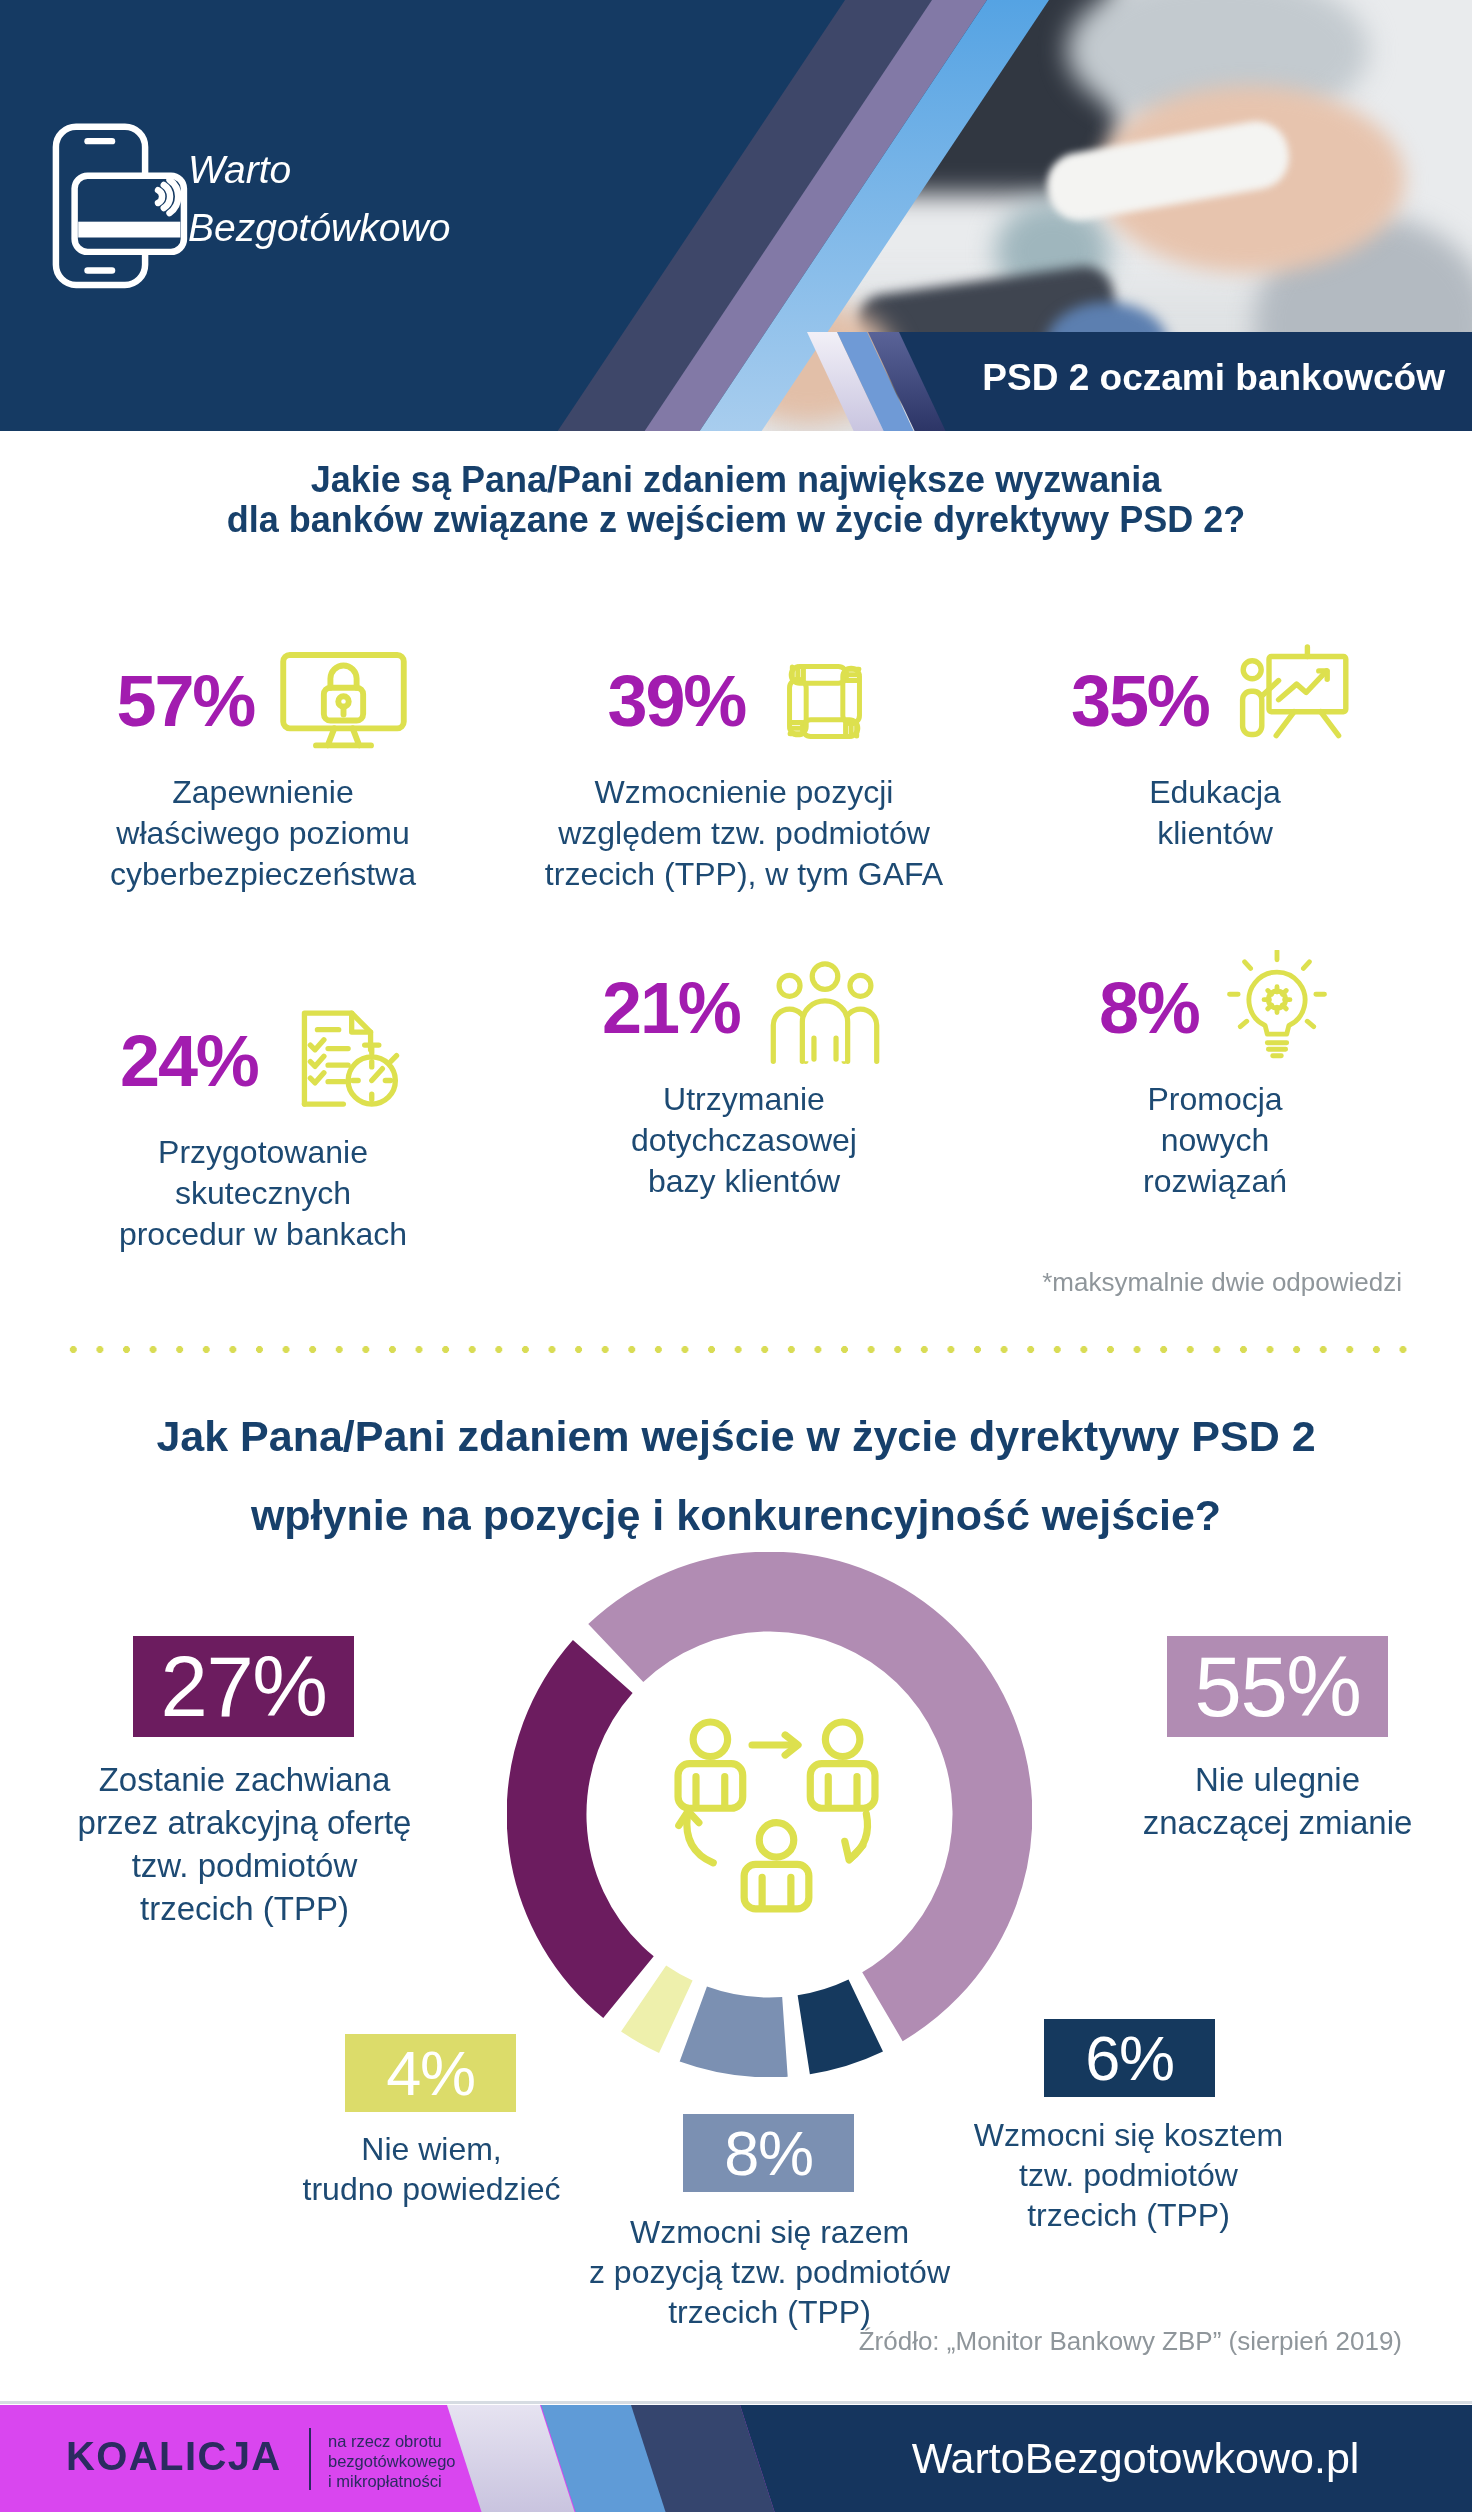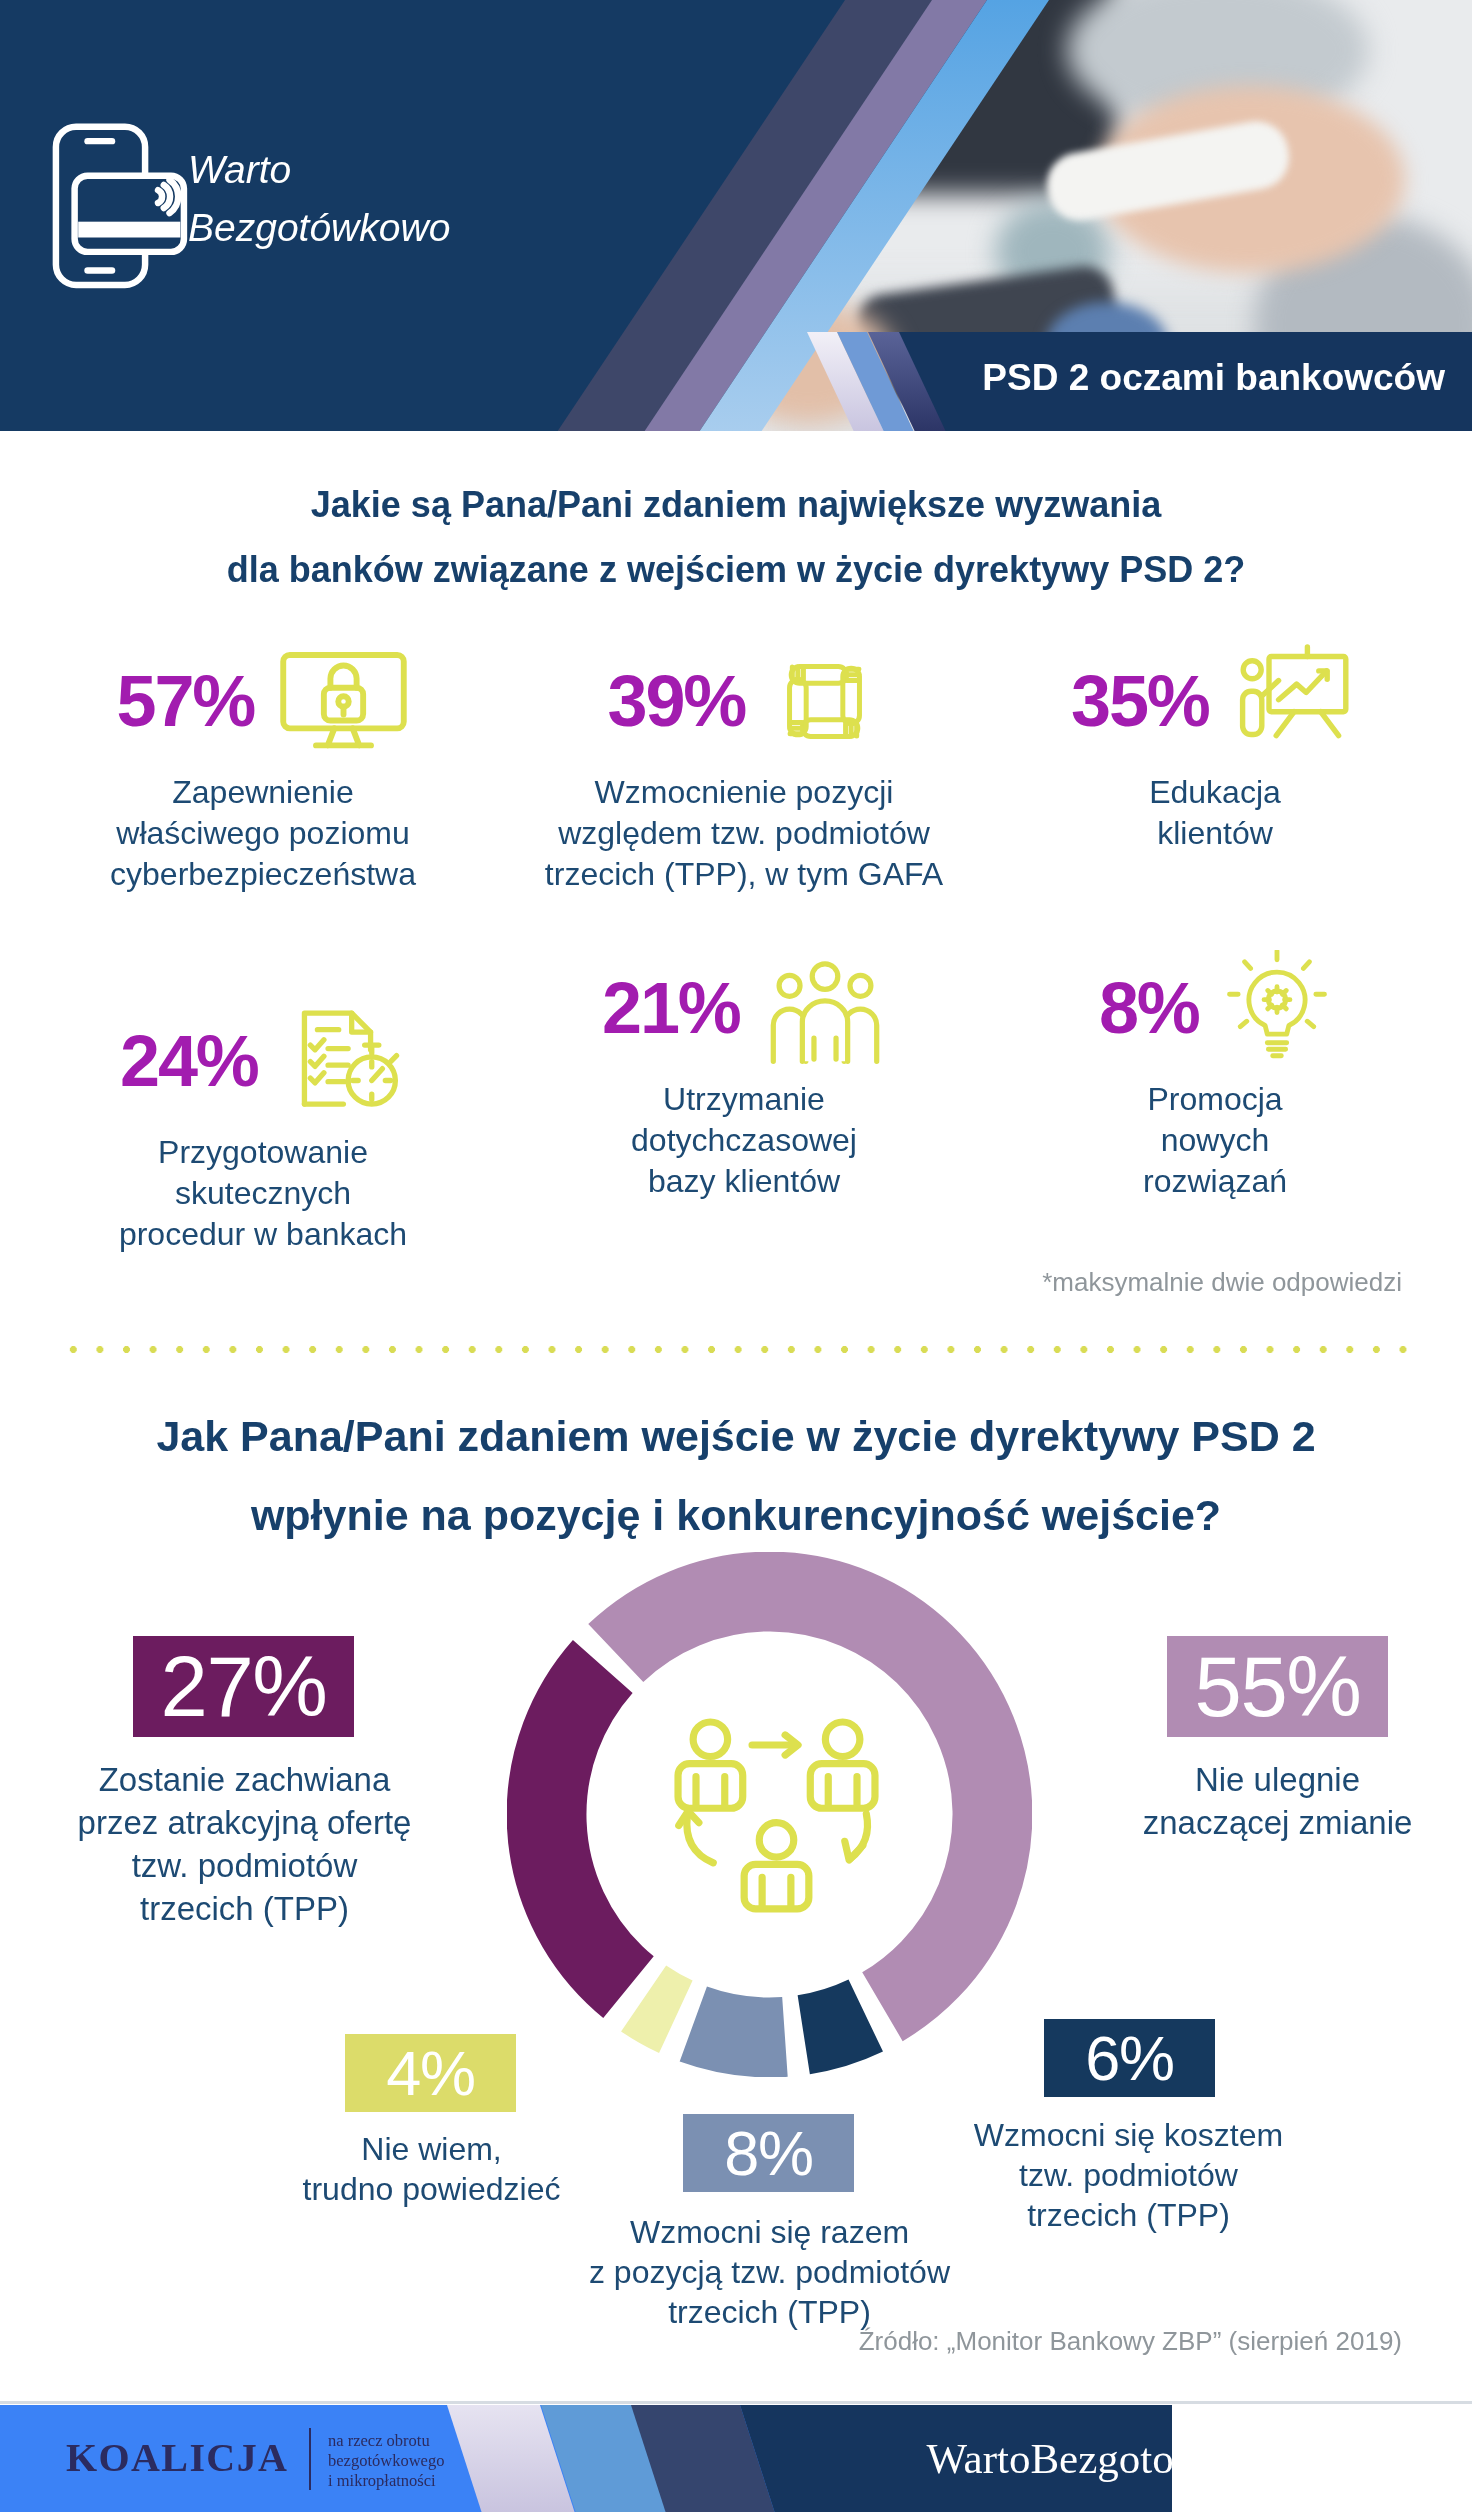--- a/index.html
+++ b/index.html
@@ -17,21 +17,21 @@
   .hstripe{top:0;height:431px;transform:skewX(-33.69deg);}
   .bstripe{top:332px;height:99px;transform:skewX(25.2deg);}
   .banner-bg{left:899px;top:332px;width:647px;height:99px;background:#15355E;
              transform:skewX(25.2deg);transform-origin:0 0;}
   .banner-text{left:897px;top:357px;width:548px;text-align:right;padding-right:32px;
                font-size:37px;font-weight:700;color:#ffffff;}
   .logo-text{left:188px;top:141px;color:#fff;font-size:39px;font-weight:500;line-height:58px;font-style:italic;}
 
   
   .q-title{left:0;width:1472px;text-align:center;color:#17406B;font-weight:700;}
-  .q1line{font-size:36px;line-height:40px;margin-top:25px;}
+  .q1line{font-size:36px;line-height:40px;}
   .q2line{font-size:43px;line-height:79px;}
 
   
   .stat{width:446px;text-align:center;}
   .stat-head{display:flex;align-items:center;justify-content:center;gap:24.4px;height:122px;}
   .pct{font-size:72px;font-weight:800;color:#a21caf;letter-spacing:-2.2px;}
   .stat-label{margin-top:10px;font-size:32px;line-height:41px;color:#1D4A73;}
   .note{right:70px;top:1267px;font-size:26px;color:#8F969B;}
   .dots{left:60px;top:1346px;width:1351px;height:6.5px;
         background-image:radial-gradient(circle, #D9DC55 0 3.2px, rgba(0,0,0,0) 3.6px);
@@ -40,21 +40,21 @@
   
   .callout-box{display:flex;align-items:center;justify-content:center;color:#fff;}
   .cb-big{width:221px;height:101px;font-size:85px;font-weight:400;letter-spacing:-1.4px;}
   .cb-small{width:171px;height:78px;font-size:63px;font-weight:400;letter-spacing:-1.4px;}
   .callout-label{width:403px;text-align:center;font-size:33px;line-height:43px;color:#1D4A73;}
   .callout-label.sm{font-size:32px;line-height:40px;}
   .source{right:70px;top:2326px;font-size:26px;color:#8F969B;}
 
   
   .footer-line{left:0;top:2401px;width:1472px;height:2.9px;background:#D6DCE2;}
-  .footer{left:0;top:2405px;width:1172px;height:107px;background:#3b82f6;overflow:hidden;font-family:Liberation Serif, serif;}
+  .footer{left:0;top:2405px;width:1472px;height:107px;background:#d946ef;overflow:hidden;}
   .fstripe{position:absolute;top:0;height:107px;transform:skewX(17.9deg);transform-origin:0 0;}
   .koalicja{position:absolute;left:66px;top:29px;font-size:40px;font-weight:800;
             color:#2B2B60;letter-spacing:1.4px;}
   .ksep{position:absolute;left:309px;top:23px;width:2.2px;height:62px;background:#2B2B60;}
   .ksub{position:absolute;left:328px;top:26px;font-size:16.5px;line-height:20px;color:#2B2B60;}
   .website{position:absolute;left:848px;top:29px;width:575px;text-align:center;
            font-size:43px;font-weight:400;color:#ffffff;}
 
   svg{display:block;}
   .icon{stroke:#DDE04E;fill:none;stroke-width:9;stroke-linecap:round;stroke-linejoin:round;}

